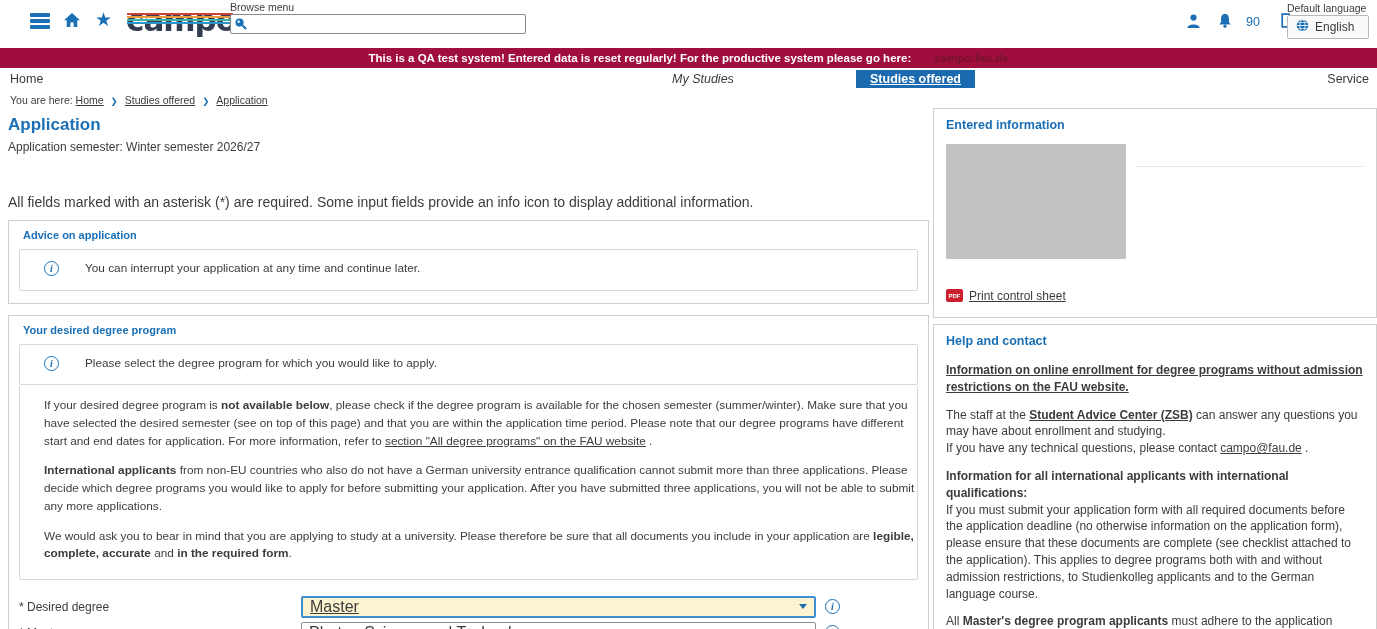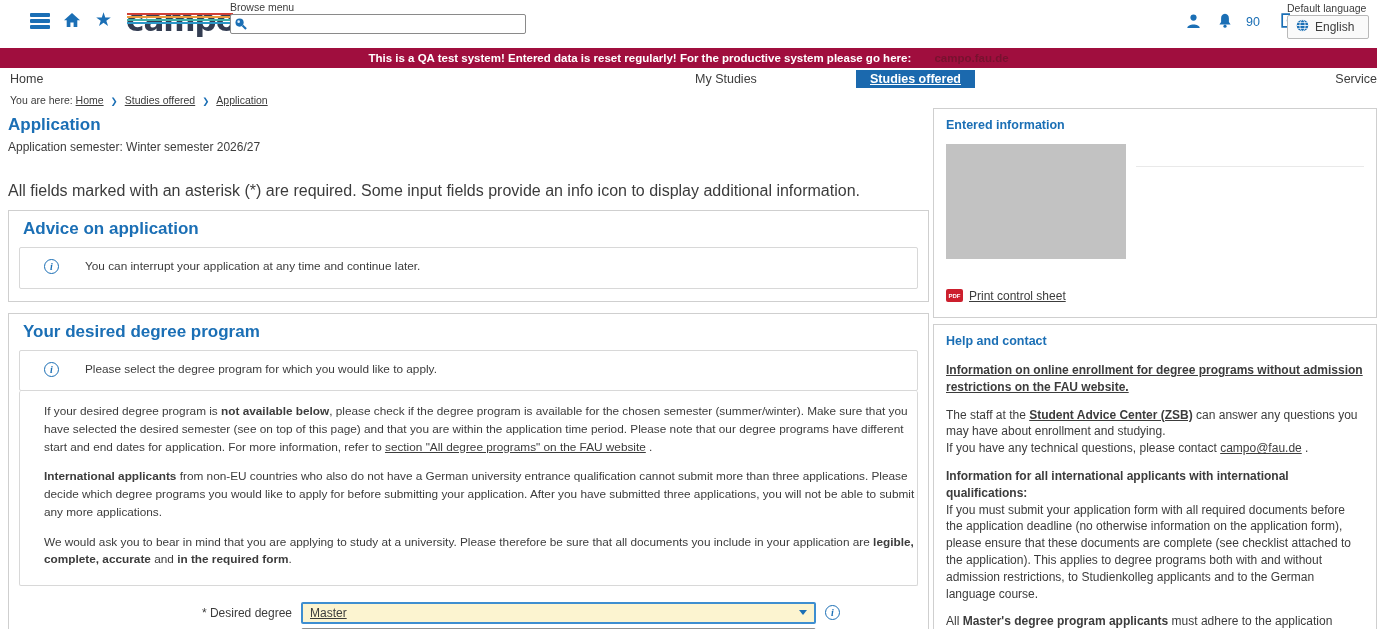--- a/index.html
+++ b/index.html
@@ -37,57 +37,57 @@
   .lang-label { font-size:10.5px; margin-bottom:1px; white-space:nowrap; }
   .lang-box { border:1px solid #b9b9b9; background:#fafafa; border-radius:2px;
               display:flex; align-items:center; gap:6px; padding:3px 8px; font-size:12px; cursor:pointer; }
 
   
   .banner { height:20px; background:#a00e3e; color:#fff; font-weight:bold; font-size:11.5px;
             line-height:20px; text-align:center; }
   .banner .bl { color:#77122f; margin-left:20px; cursor:pointer; }
   .navbar { position:relative; height:23px; font-size:12.5px; }
   .nav-item { position:absolute; top:4px; cursor:pointer; white-space:nowrap; }
-  .nav-home { left:10px; } .nav-mystudies { left:695px; } .nav-service { right:0; }
+  .nav-home { left:10px; } .nav-mystudies { left:672px;font-style:italic; } .nav-service { right:8px; }
   .nav-active { left:856px; top:2px; background:#1b69ae; color:#fff; font-weight:bold;
                 text-decoration:underline; padding:2px 14px; }
   .crumbs { padding:3px 0 2px 10px; font-size:10.5px; color:#3c3c3c; }
   .crumb-link { text-decoration:underline; cursor:pointer; }
   .crumb-sep::before { content:"❯"; color:#1b6fb5; font-size:8.5px; margin:0 7px; }
 
   
   .content { display:flex; align-items:flex-start; padding-left:8px; }
   .left-col { width:921px; }
   .right-col { width:444px; margin-left:4px; }
 
   h1.page-title { color:#1b6fb5; font-size:17px; font-weight:bold; margin:7px 0 5px; }
   .semester { font-size:12px; margin:0 0 2px; }
-  .required-note { font-size:16px; margin:28px 0 10px; }
+  .required-note { font-size:14px; margin:40px 0 10px; }
 
   .panel { border:1px solid #cfcfcf; background:#fff; padding:6px 10px 12px; margin-bottom:11px; }
-  .panel-title { color:#1b6fb5; font-weight:bold; font-size:17px; padding:2px 4px 8px; }
+  .panel-title { color:#1b6fb5; font-weight:bold; font-size:11px; padding:2px 4px 8px; }
   .callout { border:1px solid #d8d8d8; border-radius:2px; padding:10px 2px 12px 24px; font-size:11.8px; line-height:1.5; }
   .callout.head { padding-bottom:12px; }
   .callout.body { border-top:none; margin-top:0; }
   .info-row { display:flex; align-items:center; }
   .info-row .info-ic { margin-right:26px; }
   .callout p { margin:12px 0 4px; }
   .callout p:first-child { margin-top:2px; }
 
   .info-ic { width:15px; height:15px; flex:none; border:1.6px solid #1b6fb5; border-radius:50%;
              color:#1b6fb5; display:inline-flex; align-items:center; justify-content:center;
              font:italic bold 10px "Liberation Serif", serif; cursor:pointer; }
   .info-ic::before { content:"i"; }
 
   
   .form { margin-top:16px; }
   .form-row { display:flex; align-items:center; margin-bottom:4px; }
-  .form-label { width:282px; text-align:right; padding-right:9px; font-size:12px; }
+  .form-label { width:282px; text-align:left; padding-right:9px; font-size:12px; }
   .field { width:515px; height:22px; border:1px solid #919191; border-radius:2px; background:#fff;
-           display:flex; align-items:center; padding:9px 7px; font-size:12px; cursor:pointer; }
+           display:flex; align-items:center; padding:9px 7px; font-size:16px; cursor:pointer; }
   .field .val { white-space:nowrap; overflow:hidden; }
   .sel-arrow { margin-left:auto; width:0; height:0; border-left:4px solid transparent;
                border-right:4px solid transparent; border-top:5px solid #1b6fb5; }
   .field.focused { background:#fcf4d0; border:2px solid #3e8ed0; }
   .field.focused .val { text-decoration:underline; }
   .form-row .info-ic { margin-left:9px; }
 
   
   .side-panel { border:1px solid #cfcfcf; background:#fff; padding:7px 12px 14px; margin-bottom:6px; }
   .side-title { color:#1b6fb5; font-weight:bold; font-size:12.5px; padding:2px 0 6px; }

